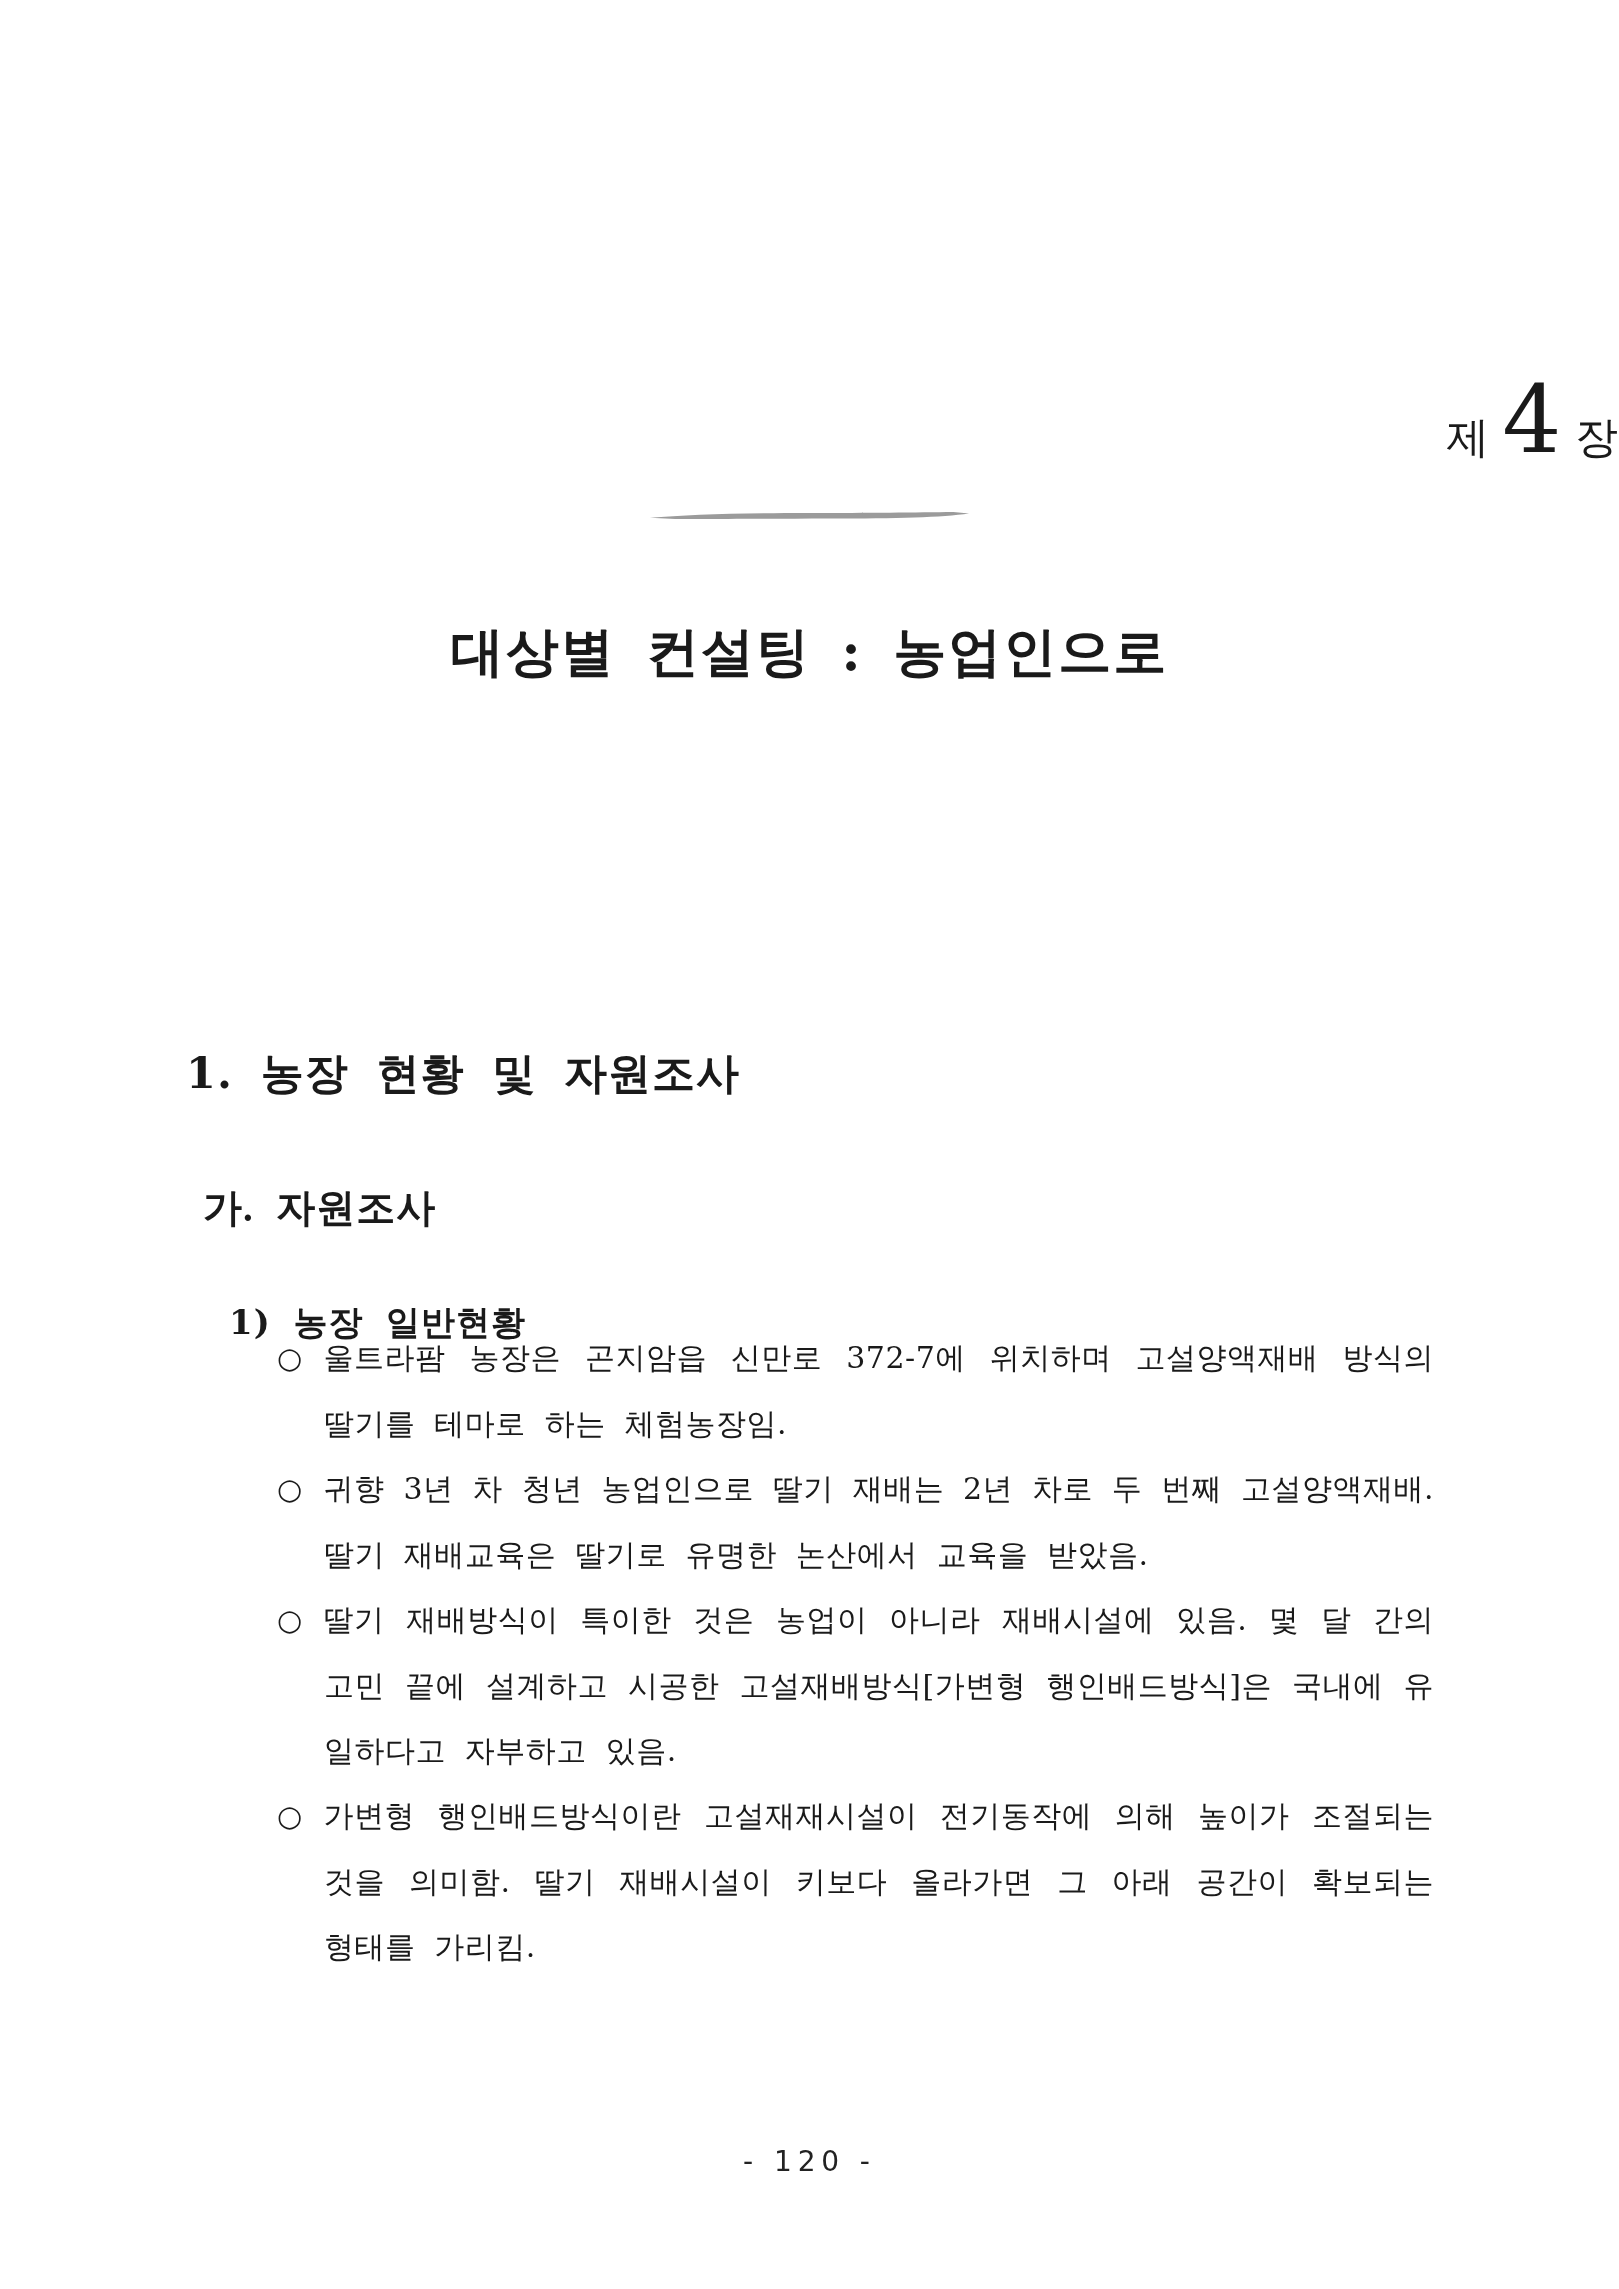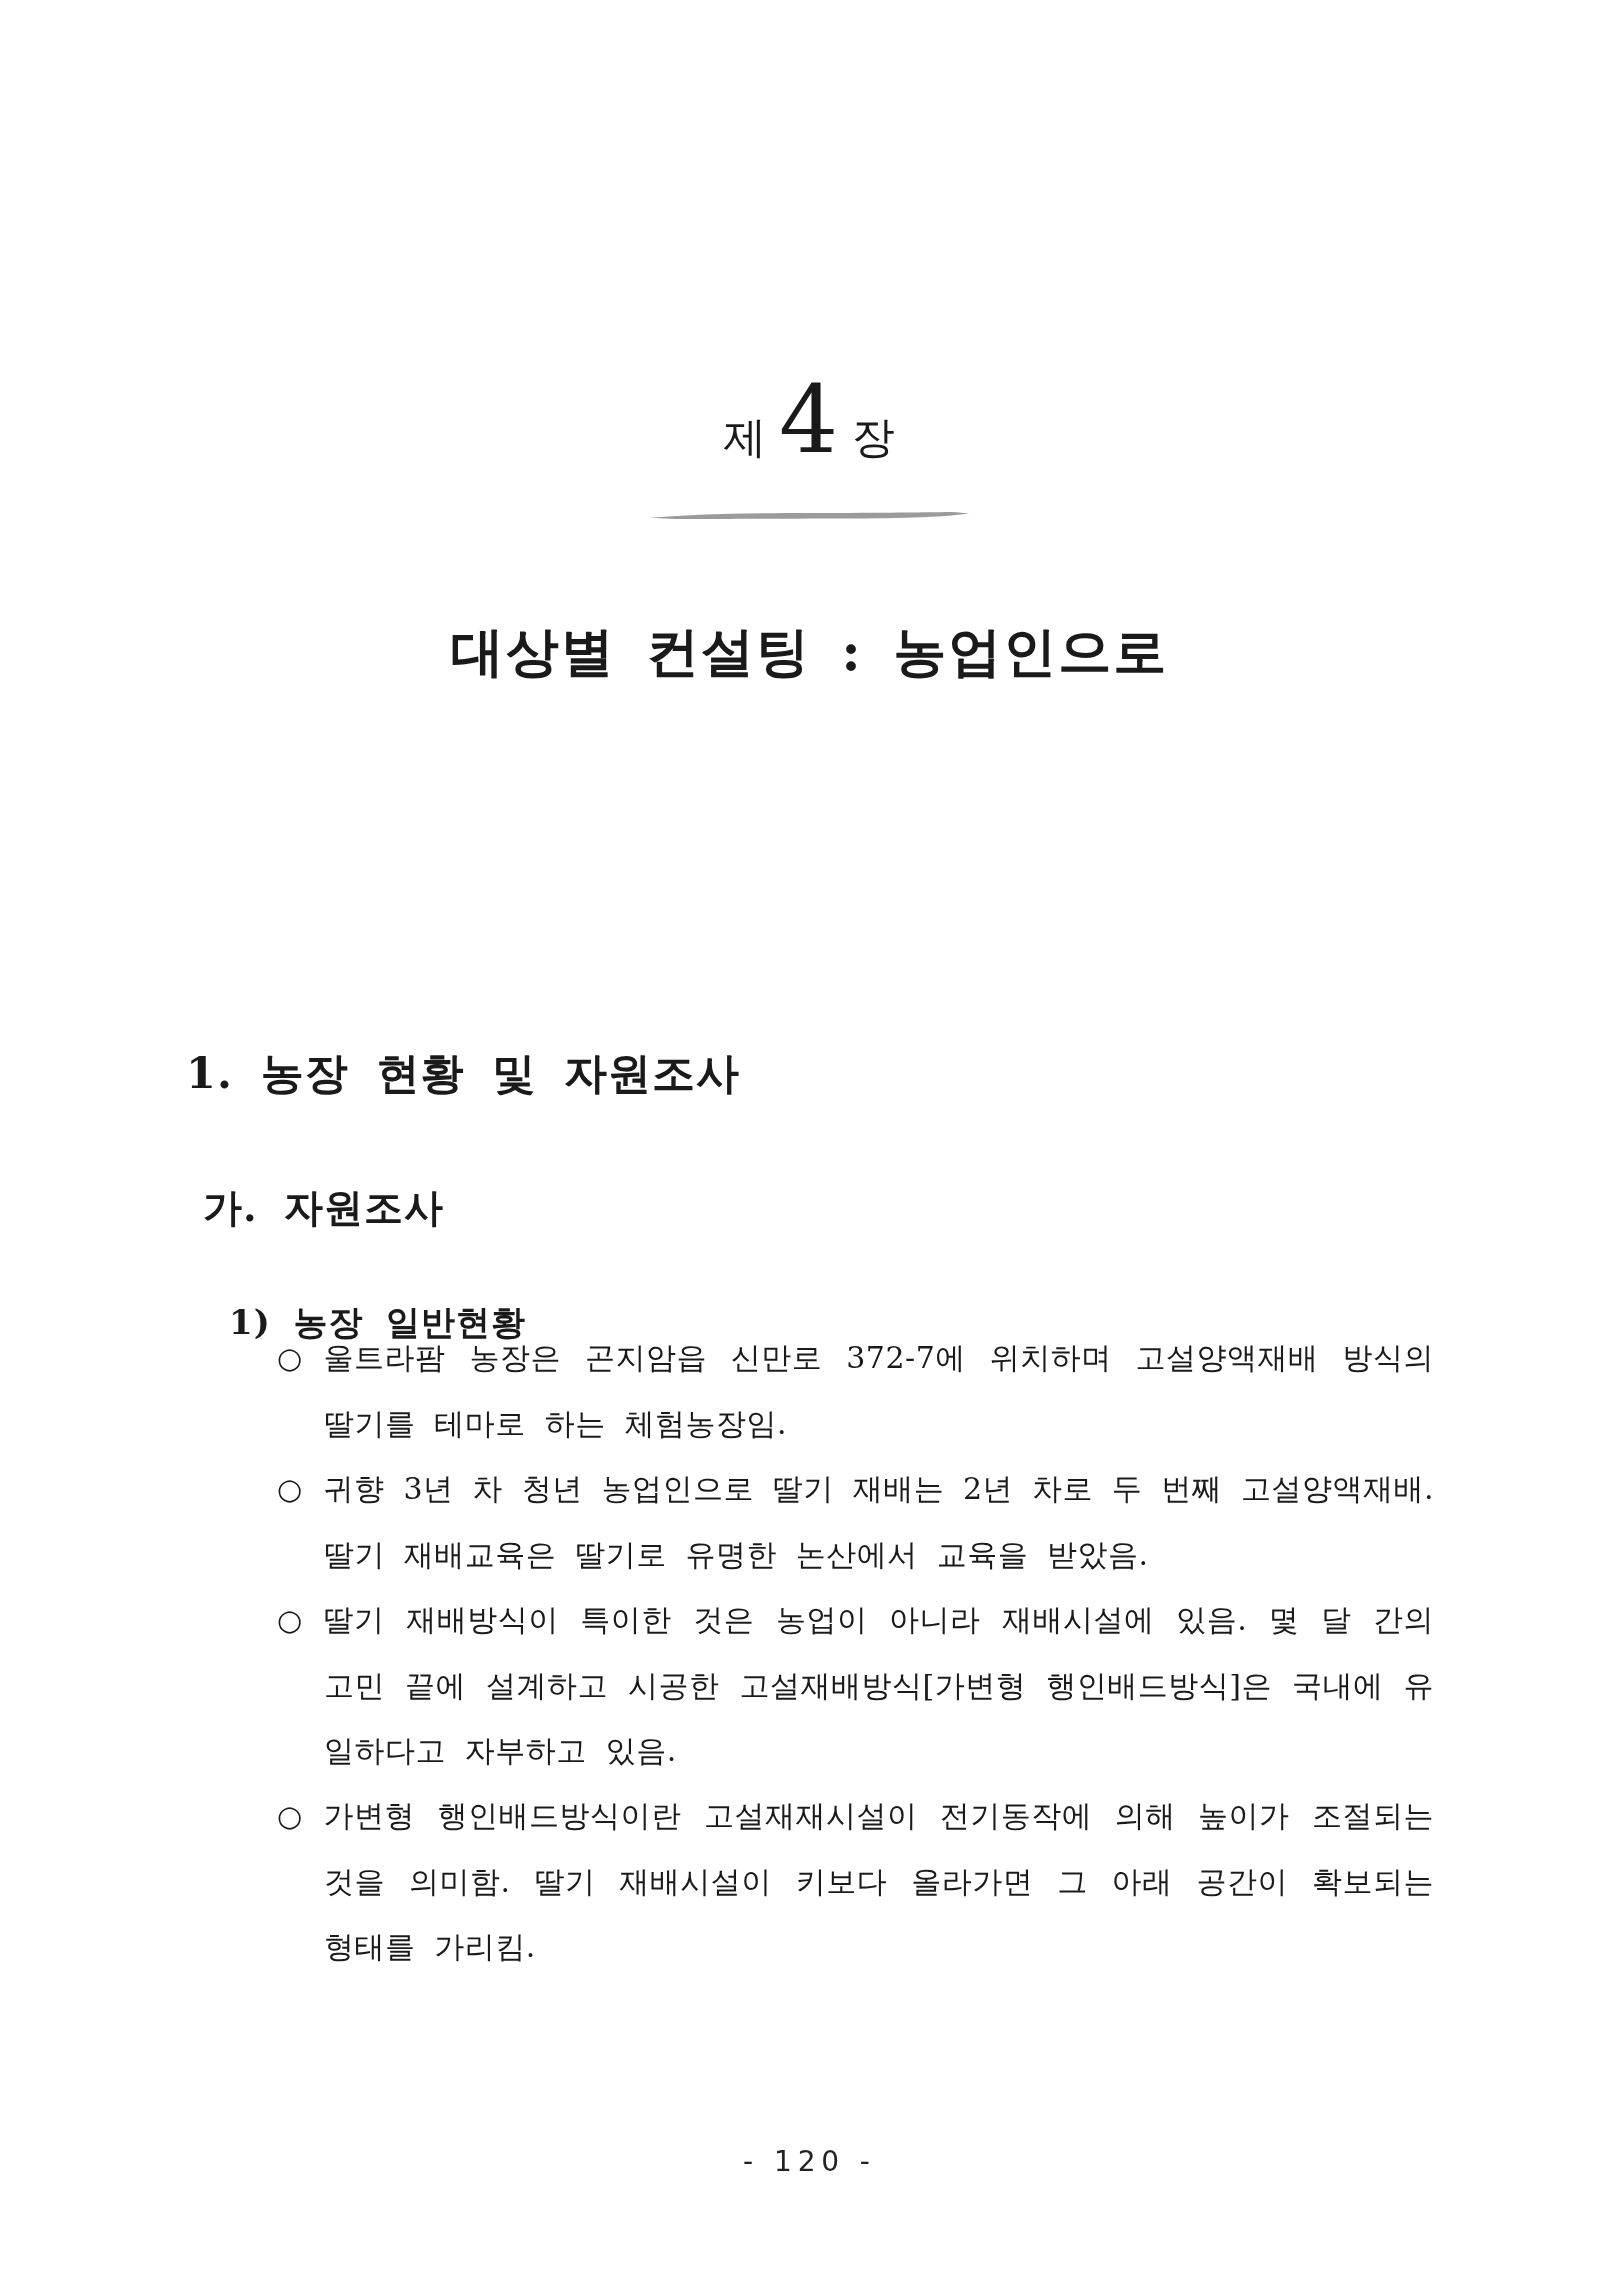--- a/index.html
+++ b/index.html
@@ -17,21 +17,21 @@
     font-family: "DejaVu Serif", "Liberation Serif", serif;
     overflow: hidden;
   }
 
   
   .chapter-head {
     position: absolute;
     top: 361px;
     left: 0;
     width: 100%;
-    text-align: center;
+    text-align: right;
     white-space: nowrap;
     line-height: 118px;
   }
   .chapter-prefix, .chapter-suffix {
     font-size: 43px;
     letter-spacing: 1px;
     vertical-align: baseline;
   }
   .chapter-number {
     font-size: 93px;
@@ -76,20 +76,21 @@
   }
   .subsection-heading {
     position: absolute;
     top: 1141px;
     left: 203px;
     font-size: 39px;
     font-weight: bold;
     letter-spacing: 1px;
     word-spacing: 11.8px;
     line-height: 55px;
+    font-family: Liberation Serif, serif;
   }
   .list-heading {
     position: absolute;
     top: 1253px;
     left: 212px;
     font-size: 34px;
     letter-spacing: 1px;
     word-spacing: 9.8px;
     line-height: 49px;
     margin-left: 17px;

